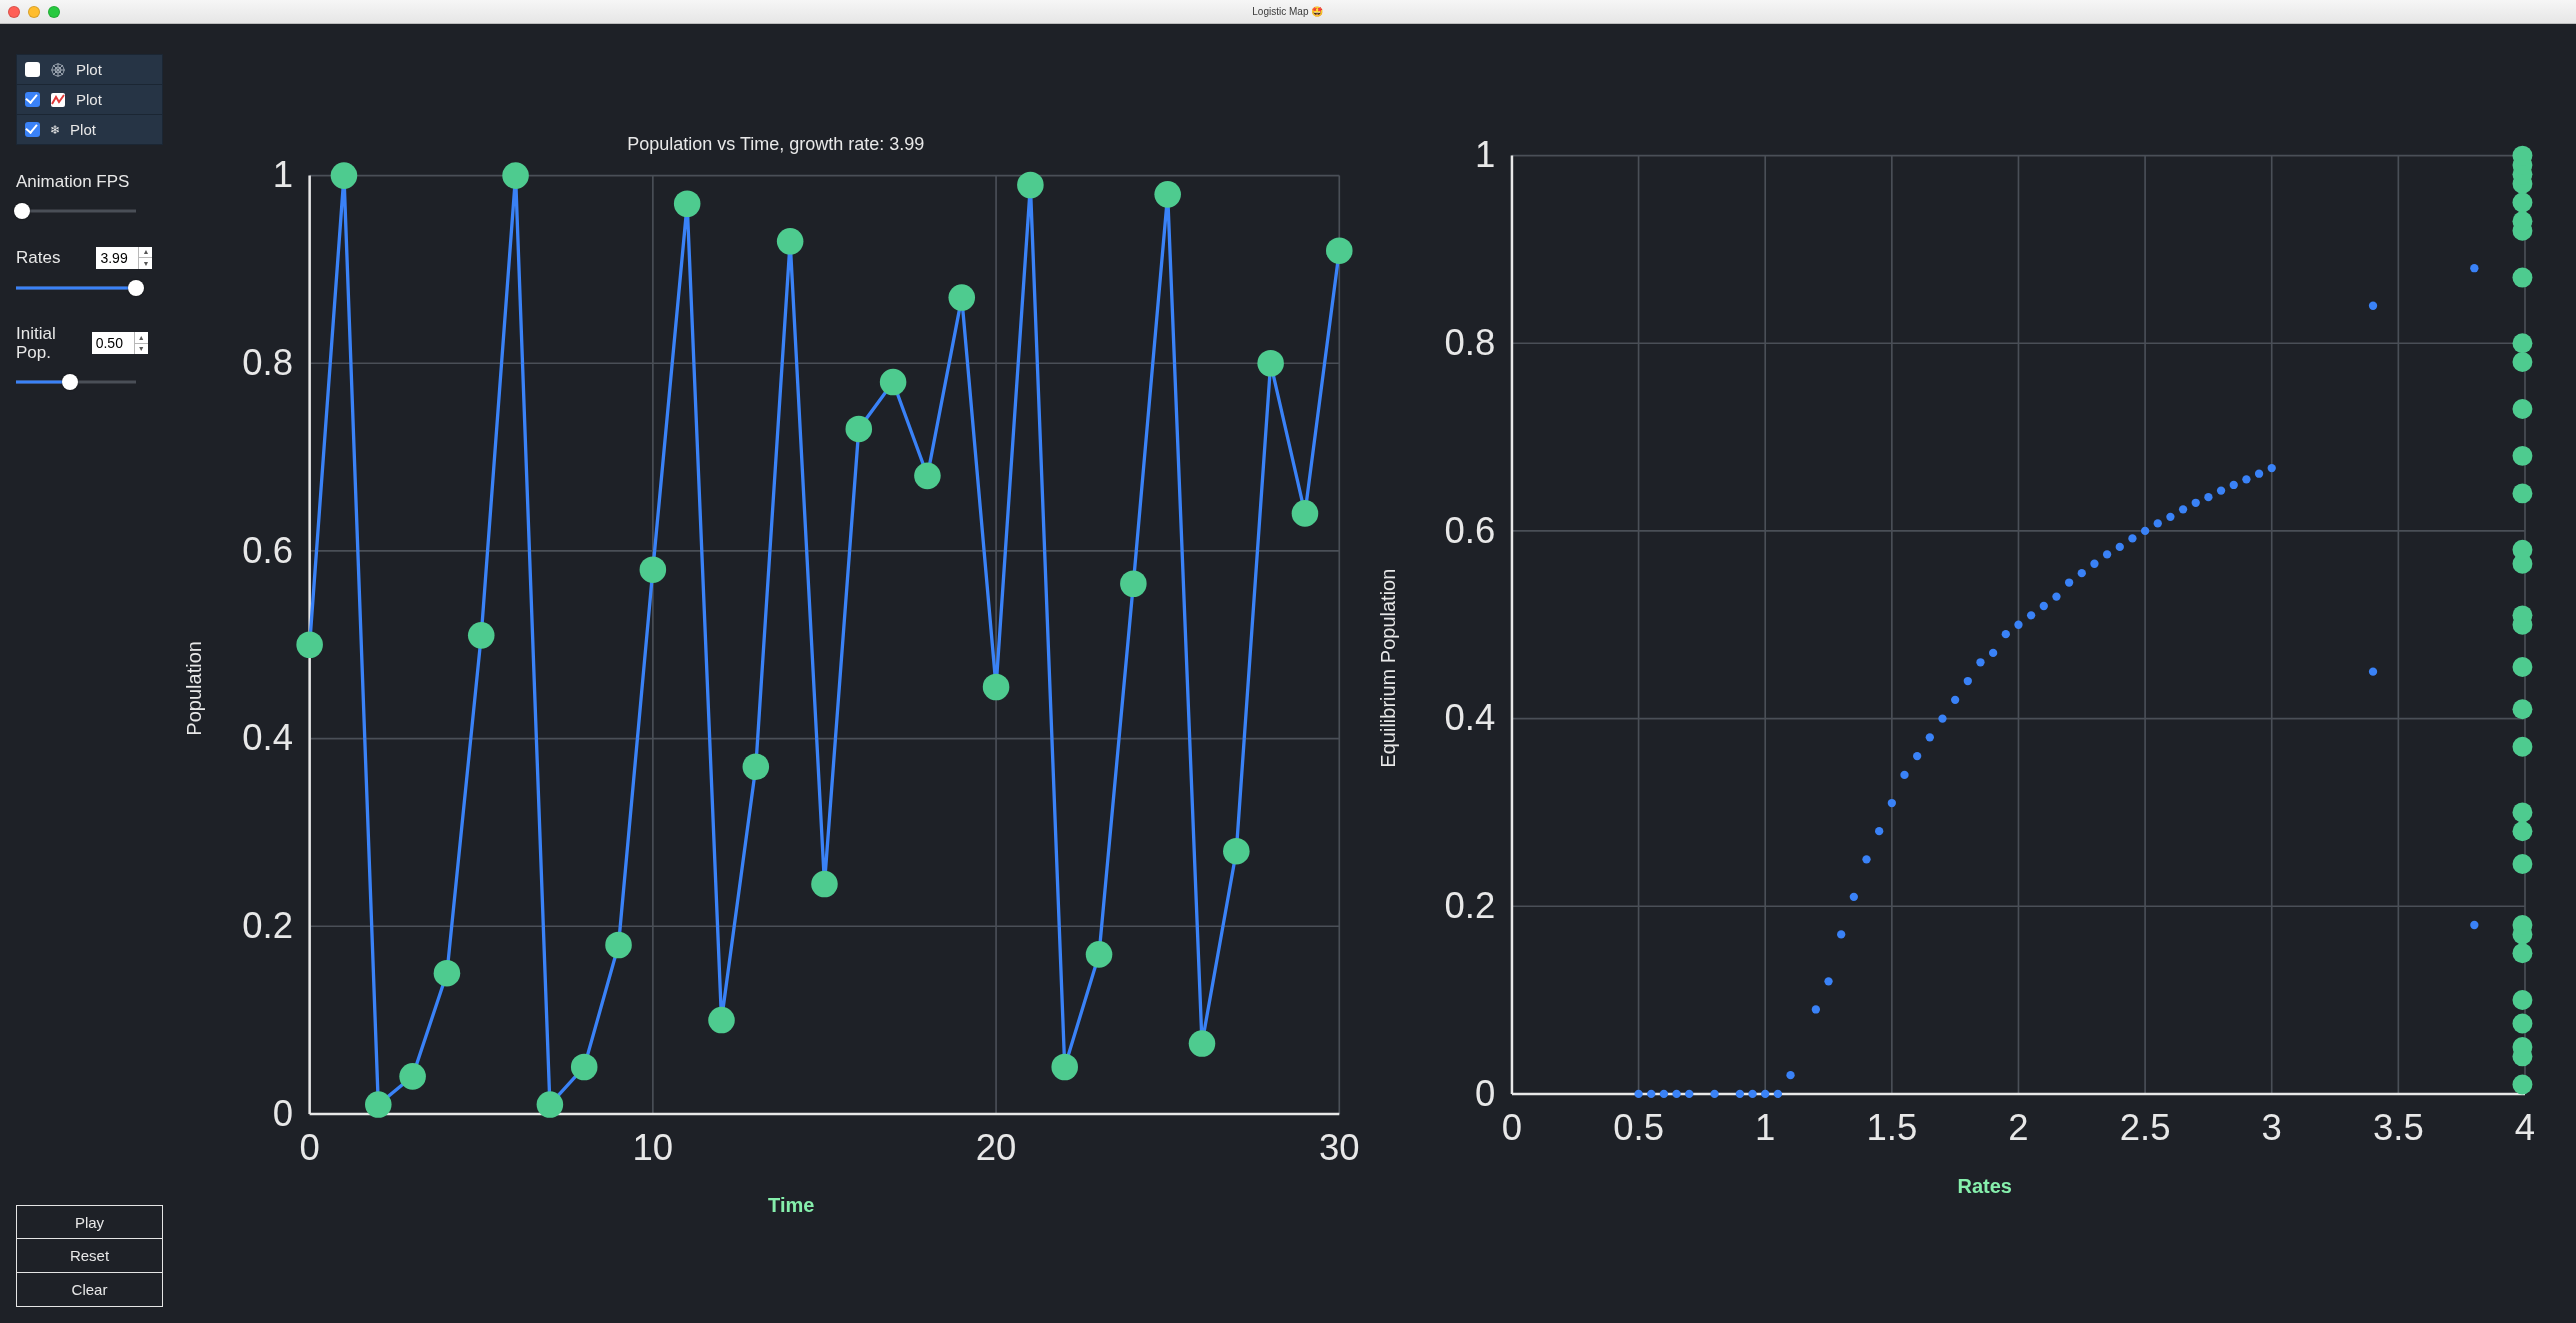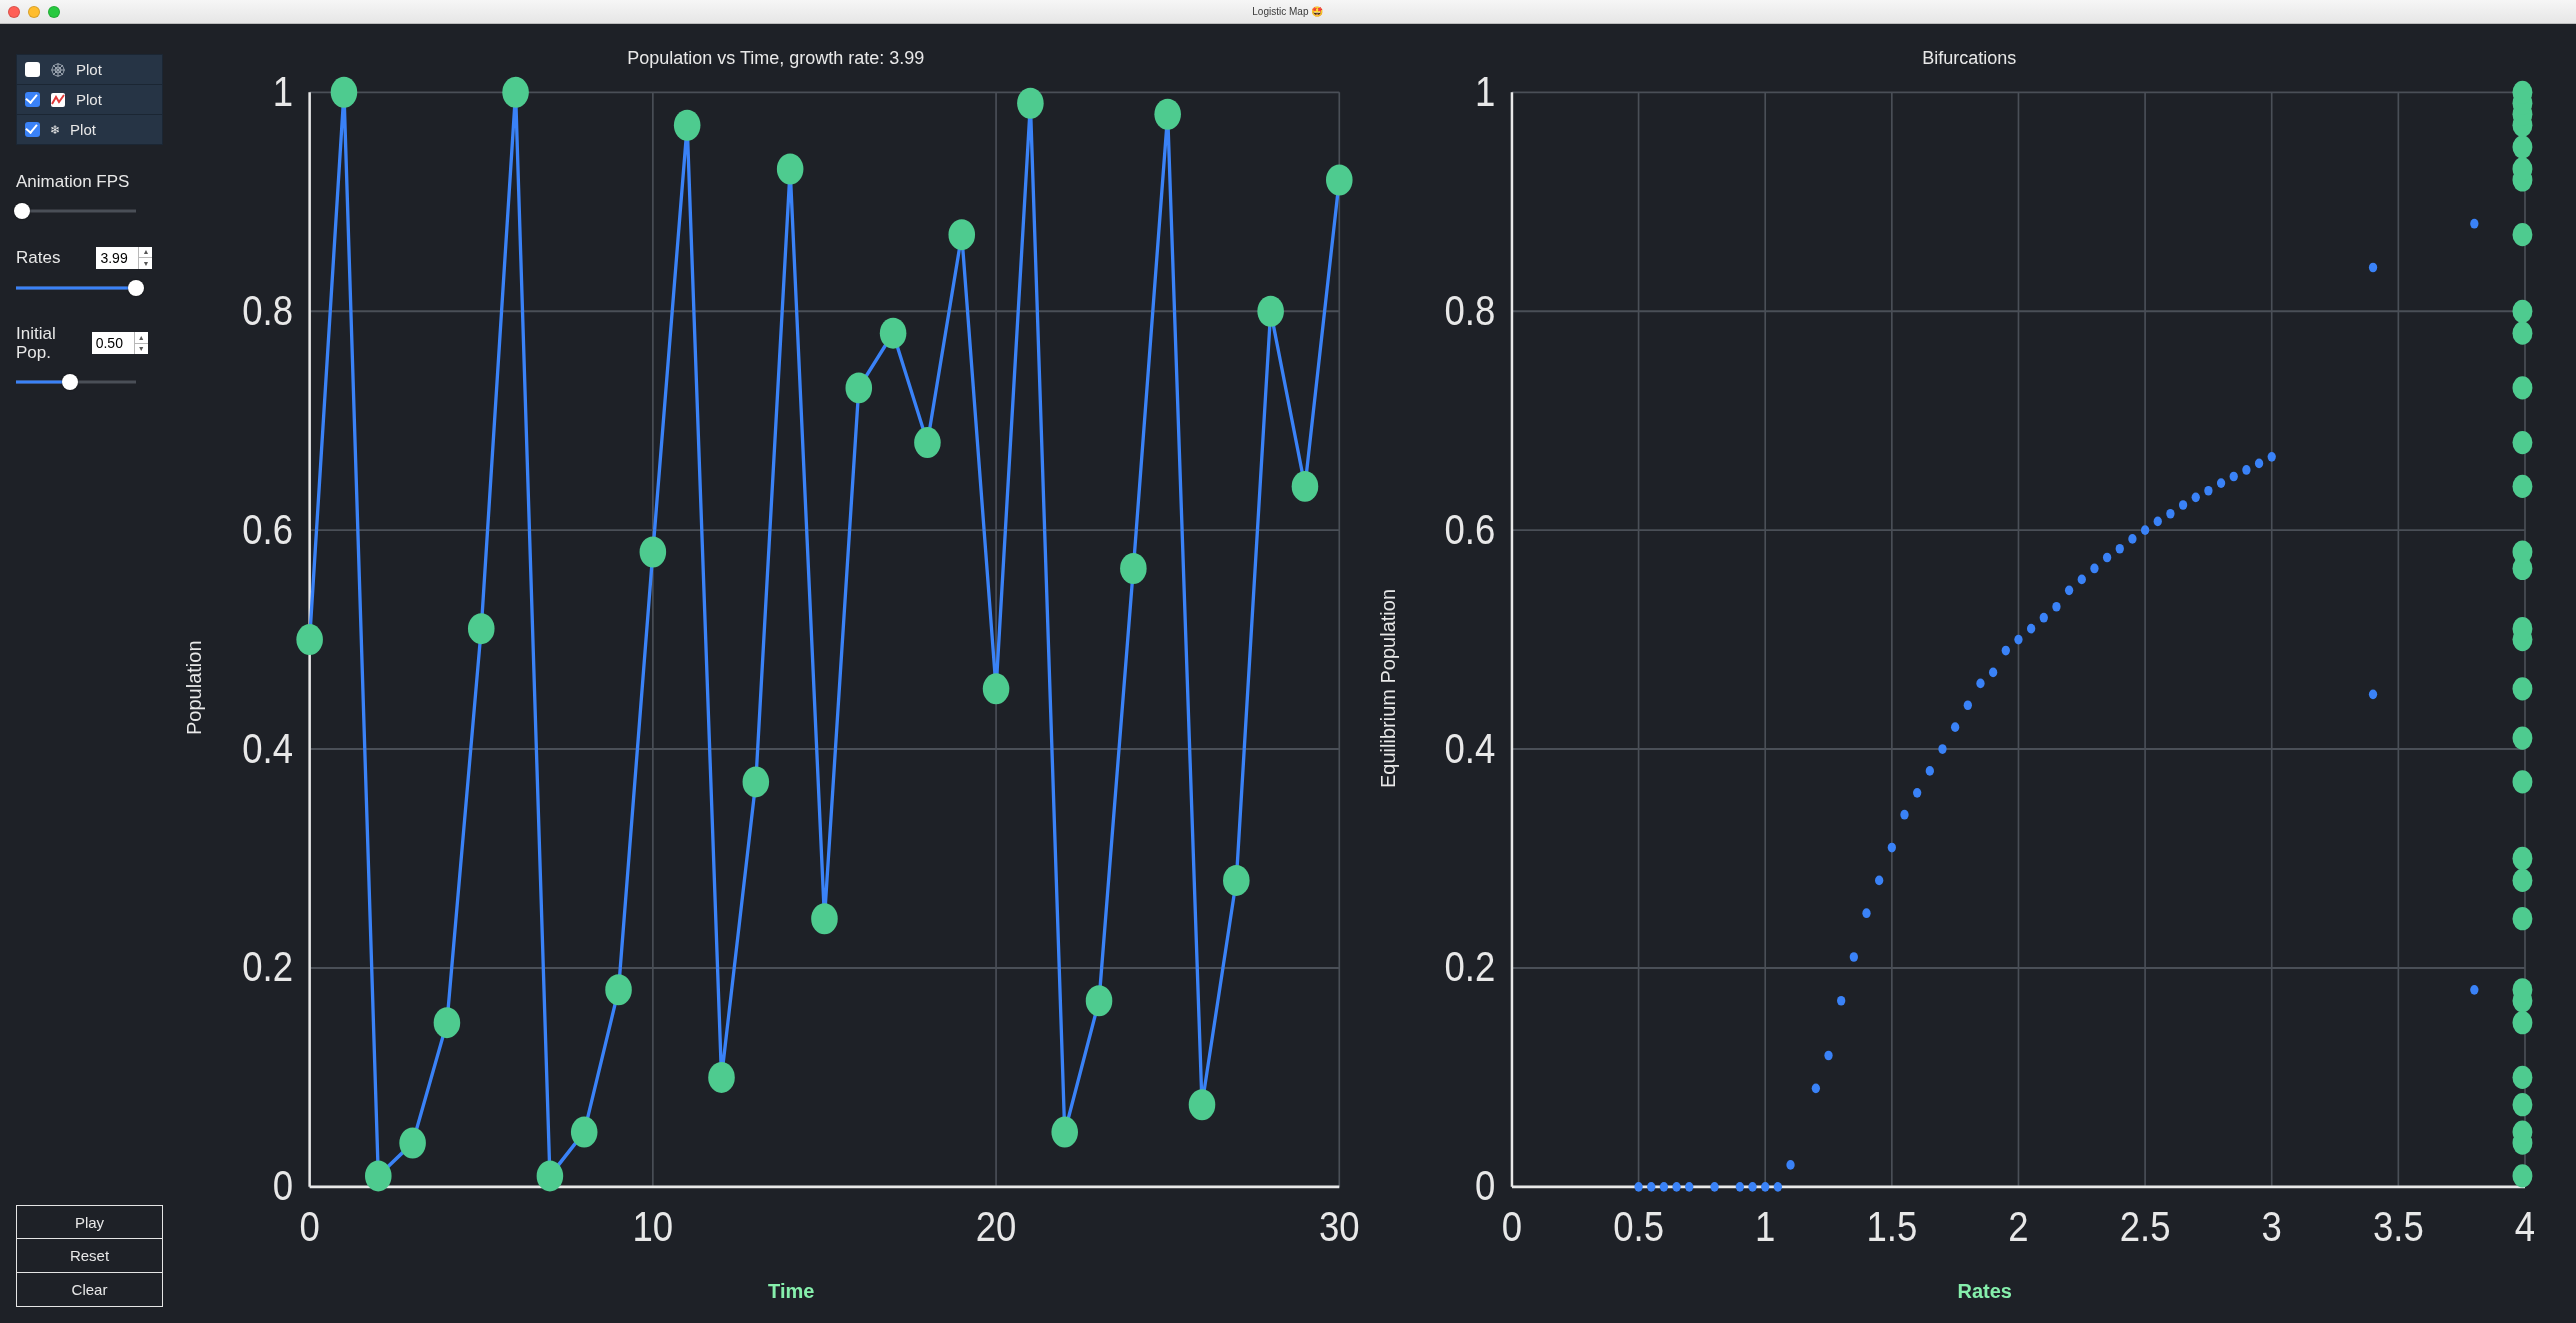--- a/index.html
+++ b/index.html
@@ -115,21 +115,21 @@
   .btn-col { display: flex; flex-direction: column; margin-top: auto; }
   .btn {
     border: 1px solid #e5e5e5;
     background: transparent; color: #e8e8e8;
     height: 34px; font-size: 15px; cursor: pointer;
   }
   .btn + .btn { border-top: none; }
 
   
   .plots {
-    flex: 1; display: flex; gap: 0; padding: 10px 10px 20px 0;
+    flex: 1; display: flex; gap: 0; padding: 10px 10px 20px 0; align-items: center;
   }
   .plot-wrap { flex: 1; display: flex; flex-direction: column; }
   .plot-title { text-align: center; font-size: 18px; color: #e8e8e8; margin: 14px 0 4px; }
   .plot-inner { flex: 1; display: flex; }
   .ylabel {
     writing-mode: vertical-rl; transform: rotate(180deg);
     text-align: center; font-size: 20px; color: #e8e8e8;
     padding: 0 4px;
   }
   .xlabel { text-align: center; font-size: 20px; color: #86efac; margin-top: 6px; font-weight: bold; }
@@ -305,21 +305,20 @@
               <circle cx="638.6666666666666" cy="123" r="8" class="series-dot"></circle>
               <circle cx="659.3333333333334" cy="213.39999999999998" r="8" class="series-dot"></circle>
               <circle cx="680" cy="55.19999999999993" r="8" class="series-dot"></circle>
             </svg>
           <div class="xlabel">Time</div>
         </div>
       </div>
     </div>
 
     <div class="plot-wrap">
-      <div class="plot-title">Bifurcations</div>
       <div class="plot-inner">
         <div class="ylabel">Equilibrium Population</div>
         <div style="flex:1; display:flex; flex-direction:column;">
           <svg class="chart" id="chart-bif" viewBox="0 0 700 620" preserveAspectRatio="none">
               <g>
                 <line x1="65" x2="675" y1="575" y2="575" class="grid" stroke="#4a4f57"></line>
                 <text x="55" y="582" text-anchor="end" fill="#e8e8e8" font-size="22">0</text>
                 <line x1="65" x2="675" y1="462" y2="462" class="grid" stroke="#4a4f57"></line>
                 <text x="55" y="469" text-anchor="end" fill="#e8e8e8" font-size="22">0.2</text>
                 <line x1="65" x2="675" y1="349" y2="349" class="grid" stroke="#4a4f57"></line>

